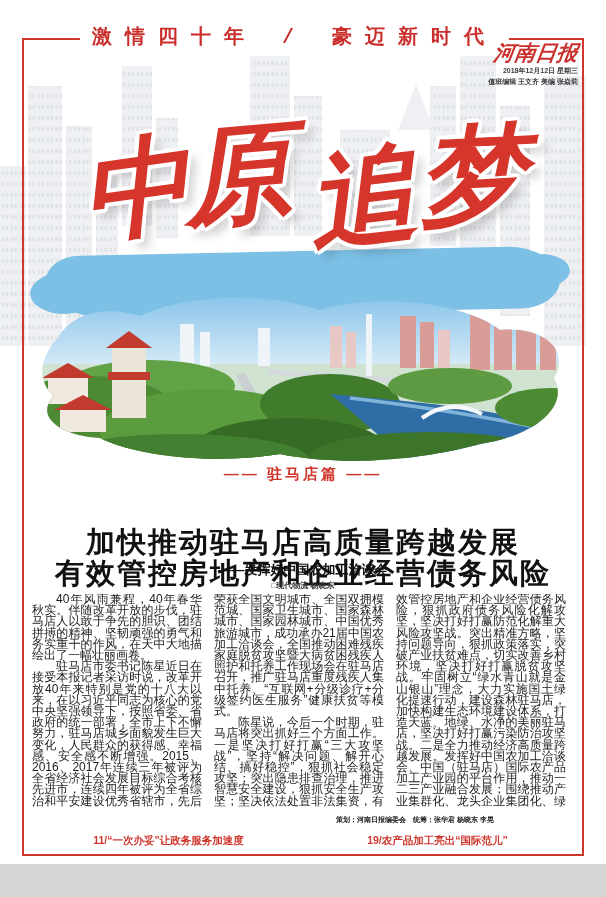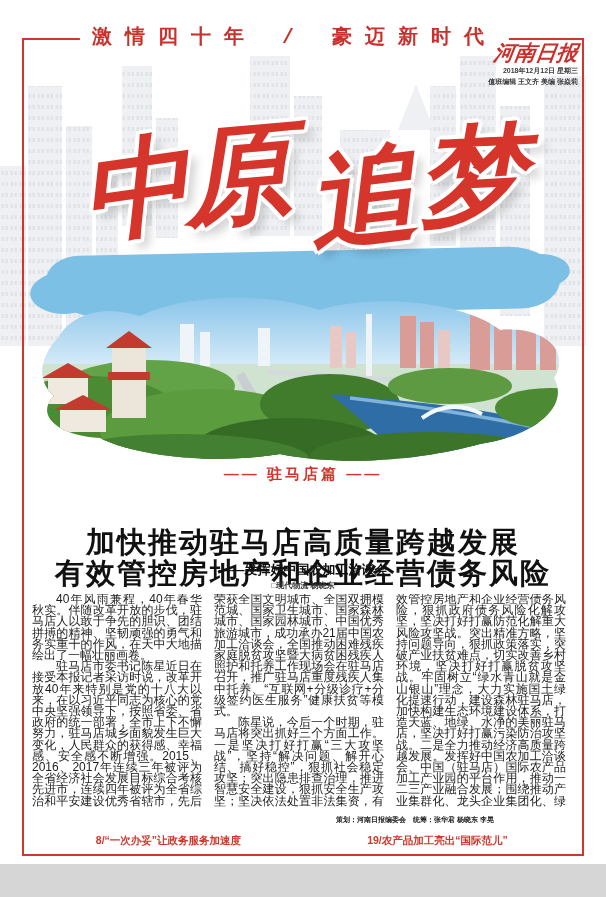--- a/index.html
+++ b/index.html
@@ -200,18 +200,18 @@
 
   <div class="article">
     <p>40年风雨兼程，40年春华秋实。伴随改革开放的步伐，驻马店人以敢于争先的胆识、团结拼搏的精神、坚韧顽强的勇气和务实重干的作风，在天中大地描绘出了一幅壮丽画卷。</p>
     <p>驻马店市委书记陈星近日在接受本报记者采访时说，改革开放40年来特别是党的十八大以来，在以习近平同志为核心的党中央坚强领导下，按照省委、省政府的统一部署，全市上下不懈努力，驻马店城乡面貌发生巨大变化，人民群众的获得感、幸福感、安全感不断增强。2015、2016、2017年连续三年被评为全省经济社会发展目标综合考核先进市，连续四年被评为全省综治和平安建设优秀省辖市，先后荣获全国文明城市、全国双拥模范城、国家卫生城市、国家森林城市、国家园林城市、中国优秀旅游城市，成功承办21届中国农加工洽谈会，全国推动困难残疾家庭脱贫攻坚暨大病贫困残疾人照护和托养工作现场会在驻马店召开，推广驻马店重度残疾人集中托养、“互联网+分级诊疗+分级签约医生服务”健康扶贫等模式。</p>
     <p>陈星说，今后一个时期，驻马店将突出抓好三个方面工作。一是坚决打好打赢“三大攻坚战”，坚持“解决问题、解开心结、搞好稳控”，狠抓社会稳定攻坚；突出隐患排查治理，推进智慧安全建设，狠抓安全生产攻坚；坚决依法处置非法集资，有效管控房地产和企业经营债务风险，狠抓政府债务风险化解攻坚，坚决打好打赢防范化解重大风险攻坚战。突出精准方略，坚持问题导向，狠抓政策落实，突破产业扶贫难点，切实改善乡村环境，坚决打好打赢脱贫攻坚战。牢固树立“绿水青山就是金山银山”理念，大力实施国土绿化提速行动，建设森林驻马店，加快构建生态环境建设体系，打造天蓝、地绿、水净的美丽驻马店，坚决打好打赢污染防治攻坚战。二是全力推动经济高质量跨越发展。发挥好中国农加工洽谈会、中国（驻马店）国际农产品加工产业园的平台作用，推动一二三产业融合发展；围绕推动产业集群化、龙头企业集团化、绿色化、智能化、服务化，加快现代制造业发展；围绕商务中心区和特色商业区建设，加快文化旅游、金融、现代物流、电子商务等现代服务业发展；以承办产教融合发展战略国际论坛、中国博士后科技服务团活动等为契机，加快科技高质量跨越发展；围绕打造一流宜居城市目标，大力实施百城建设提质工程，深入开展“十城联创”活动，积极推进乡村振兴，加快城乡建设高质量跨越发展；抓好青海至驻马店±800千伏特高压直流工程、宿鸭湖水库清淤扩容项目以及周南、息邢、许信、内罗等高速公路建设，为高质量跨越发展提供坚实的基础能力支撑。三是扎实推动党的建设高质量。认真落实新时代党的建设总要求，以政治建设为统领，切实加强根本建设、基础建设、长远建设，建立健全党内政治生活双记实、双述职、双评议、双考核“四双”制度，推进基层党组织标准化规范化建设，不断提高党的建设质量。大力弘扬焦裕禄精神、红旗渠精神、愚公移山精神，发扬“敢于争先、团结拼搏、克难攻坚、善作善成”的驻马店创文精神，重整行装再出发，撸起袖子加油干，强力推动驻马店高质量跨越发展，为中原更加出彩增色添彩、贡献力量。③6</p>
   </div>
 
   <div class="credits">策划：河南日报编委会　统筹：张华君 杨晓东 李晃</div>
 
   <div class="footer-nav">
-    <span class="nav-item">8/“一次办妥”让政务服务加速度</span>
+    <span class="nav-item">11/“一次办妥”让政务服务加速度</span>
     <span class="nav-item">19/农产品加工亮出“国际范儿”</span>
   </div>
 
   <div class="bottom-strip"></div>
 </div>
 
 </body></html>

